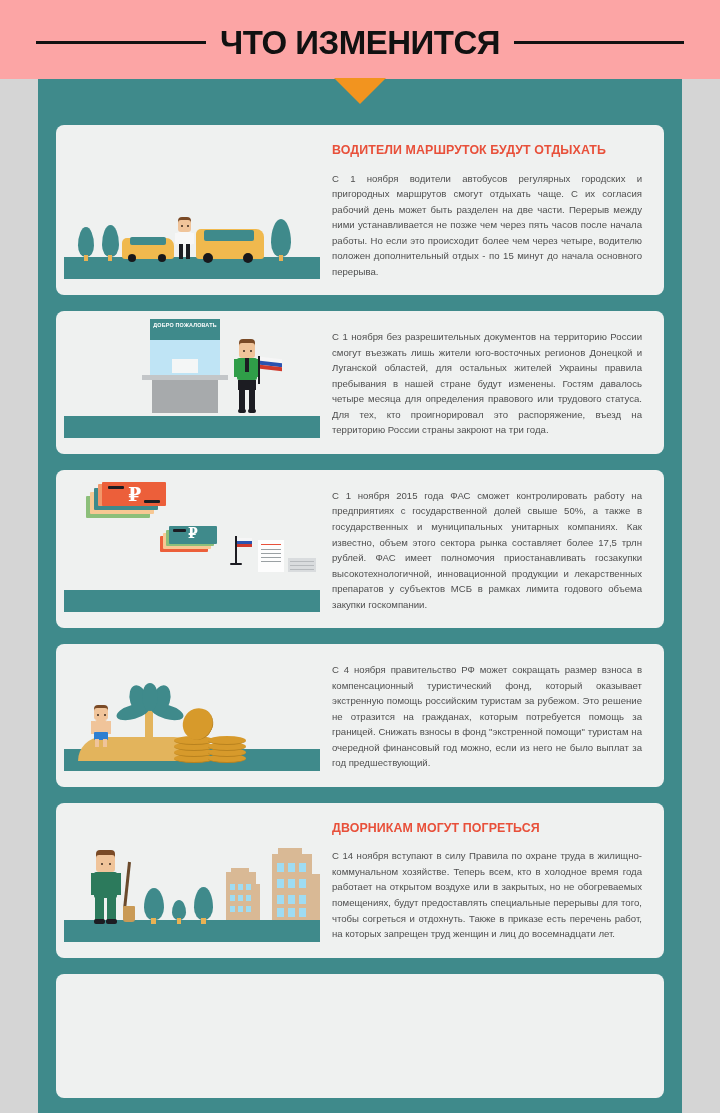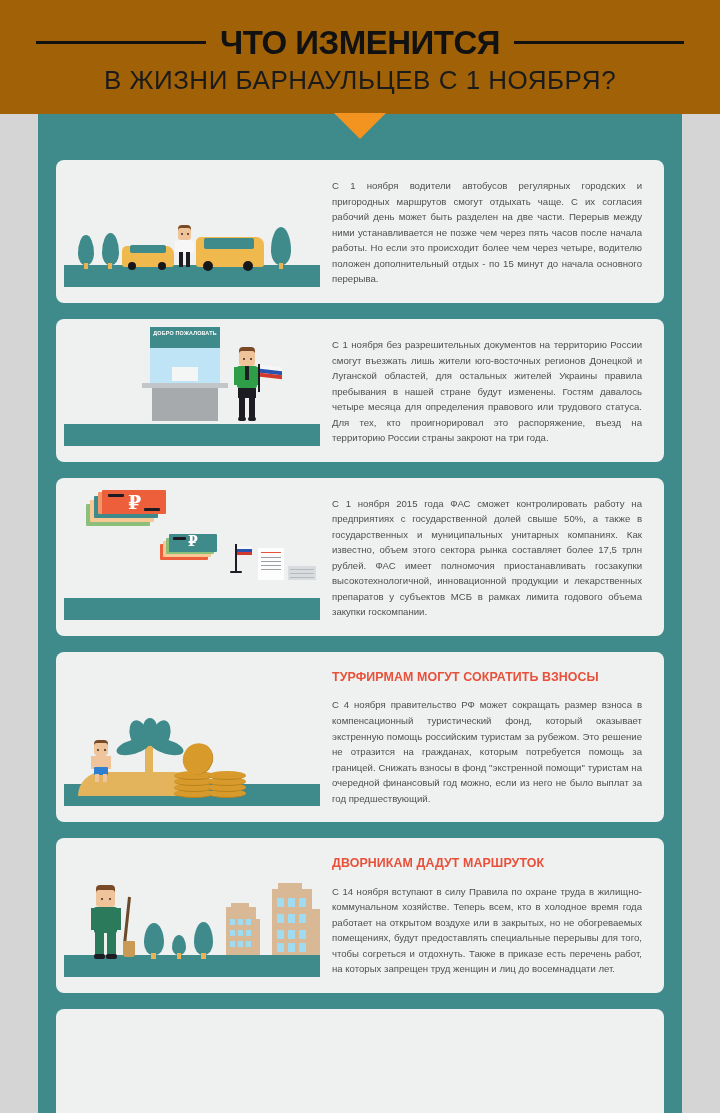--- a/index.html
+++ b/index.html
@@ -6,21 +6,21 @@
   html, body { width: 720px; }
   body {
     background: #d5d5d5;
     font-family: "Liberation Sans", "DejaVu Sans", sans-serif;
     -webkit-font-smoothing: antialiased;
   }
   .page { width: 720px; min-height: 1113px; position: relative; background: #d5d5d5; }
 
   
   .header {
-    background: #a16207;
+    background: #fca5a5;
     padding: 26px 0 20px 0;
     text-align: center;
     position: relative;
   }
   .title-row {
     display: flex;
     align-items: center;
     justify-content: center;
     gap: 14px;
     padding: 0 28px;
@@ -182,21 +182,20 @@
 <body>
 
 <div class="page">
 
   <div class="header">
     <div class="title-row">
       <div class="rule"></div>
       <div class="title-main">ЧТО ИЗМЕНИТСЯ</div>
       <div class="rule"></div>
     </div>
-    <div class="title-sub">В ЖИЗНИ БАРНАУЛЬЦЕВ С 1 НОЯБРЯ?</div>
     <div class="notch"></div>
   </div>
 
   <div class="teal-body">
 
     <div class="card">
       <div class="card-art">
         <div class="scene">
           <div class="ground"></div>
 
@@ -228,20 +227,21 @@
             <div class="eye" style="left:13px;top:8px;"></div>
             <div class="torso" style="left:3px;top:15px;width:15px;height:13px;background:#f7f7f7;border-radius:2px;"></div>
             <div class="arm" style="left:1px;top:16px;width:4px;height:11px;background:#f7f7f7;"></div>
             <div class="arm" style="left:16px;top:16px;width:4px;height:11px;background:#f7f7f7;"></div>
             <div class="leg" style="left:5px;top:27px;width:4px;height:15px;"></div>
             <div class="leg" style="left:12px;top:27px;width:4px;height:15px;"></div>
           </div>
         </div>
       </div>
       <div class="card-text">
+        <div class="card-title">ВОДИТЕЛИ МАРШРУТОК БУДУТ ОТДЫХАТЬ</div>
         <div class="card-body">С 1 ноября водители автобусов регулярных городских и пригородных маршрутов смогут отдыхать чаще. С их согласия рабочий день может быть разделен на две части. Перерыв между ними устанавливается не позже чем через пять часов после начала работы. Но если это происходит более чем через четыре, водителю положен дополнительный отдых - по 15 минут до начала основного перерыва.</div>
       </div>
     </div>
 
     <div class="card">
       <div class="card-art">
         <div class="scene">
           <div class="ground"></div>
           <div class="booth-sign" style="left:94px;top:8px;width:70px;height:21px;">ДОБРО ПОЖАЛОВАТЬ</div>
           <div class="booth-glass" style="left:94px;top:29px;width:70px;height:35px;"></div>
@@ -368,21 +368,20 @@
           </div>
           <div style="position:absolute;left:152px;bottom:24px;width:40px;height:30px;">
             <div class="coin" style="left:0;bottom:0;width:38px;height:9px;"></div>
             <div class="coin" style="left:0;bottom:6px;width:38px;height:9px;"></div>
             <div class="coin" style="left:0;bottom:12px;width:38px;height:9px;"></div>
             <div class="coin" style="left:0;bottom:18px;width:38px;height:9px;"></div>
           </div>
         </div>
       </div>
       <div class="card-text">
-        <div class="card-title">ТУРФИРМАМ МОГУТ СОКРАТИТЬ ВЗНОСЫ</div>
         <div class="card-body">С 4 ноября правительство РФ может сокращать размер взноса в компенсационный туристический фонд, который оказывает экстренную помощь российским туристам за рубежом. Это решение не отразится на гражданах, которым потребуется помощь за границей. Снижать взносы в фонд "экстренной помощи" туристам на очередной финансовый год можно, если из него не было выплат за год предшествующий.</div>
       </div>
     </div>
 
     <div class="card">
       <div class="card-art">
         <div class="scene">
           <div class="ground"></div>
 
           <div class="fig" style="left:36px;bottom:32px;width:28px;height:76px;">
@@ -439,21 +438,21 @@
             <div class="win" style="left:5px;bottom:16px;width:7px;height:9px;"></div>
             <div class="win" style="left:16px;bottom:16px;width:7px;height:9px;"></div>
             <div class="win" style="left:27px;bottom:16px;width:7px;height:9px;"></div>
             <div class="win" style="left:5px;bottom:3px;width:7px;height:9px;"></div>
             <div class="win" style="left:16px;bottom:3px;width:7px;height:9px;"></div>
             <div class="win" style="left:27px;bottom:3px;width:7px;height:9px;"></div>
           </div>
         </div>
       </div>
       <div class="card-text">
-        <div class="card-title">ДВОРНИКАМ ДАДУТ МАРШРУТОК</div>
+        <div class="card-title">ДВОРНИКАМ МОГУТ ПОГРЕТЬСЯ</div>
         <div class="card-body">С 14 ноября вступают в силу Правила по охране труда в жилищно-коммунальном хозяйстве. Теперь всем, кто в холодное время года работает на открытом воздухе или в закрытых, но не обогреваемых помещениях, будут предоставлять специальные перерывы для того, чтобы согреться и отдохнуть. Также в приказе есть перечень работ, на которых запрещен труд женщин и лиц до восемнадцати лет.</div>
       </div>
     </div>
 
     <div class="card">
       <div class="card-art">
         <div class="scene">
           
           
           

